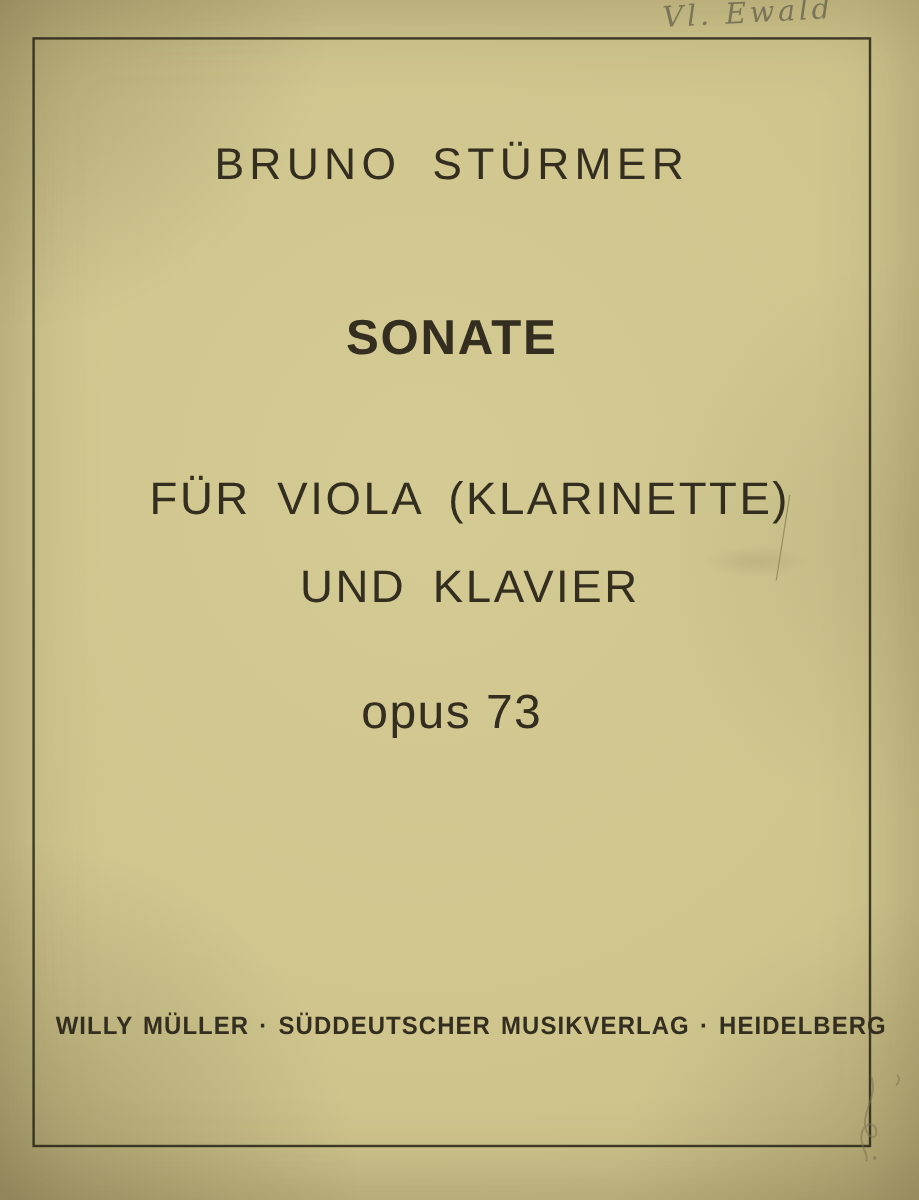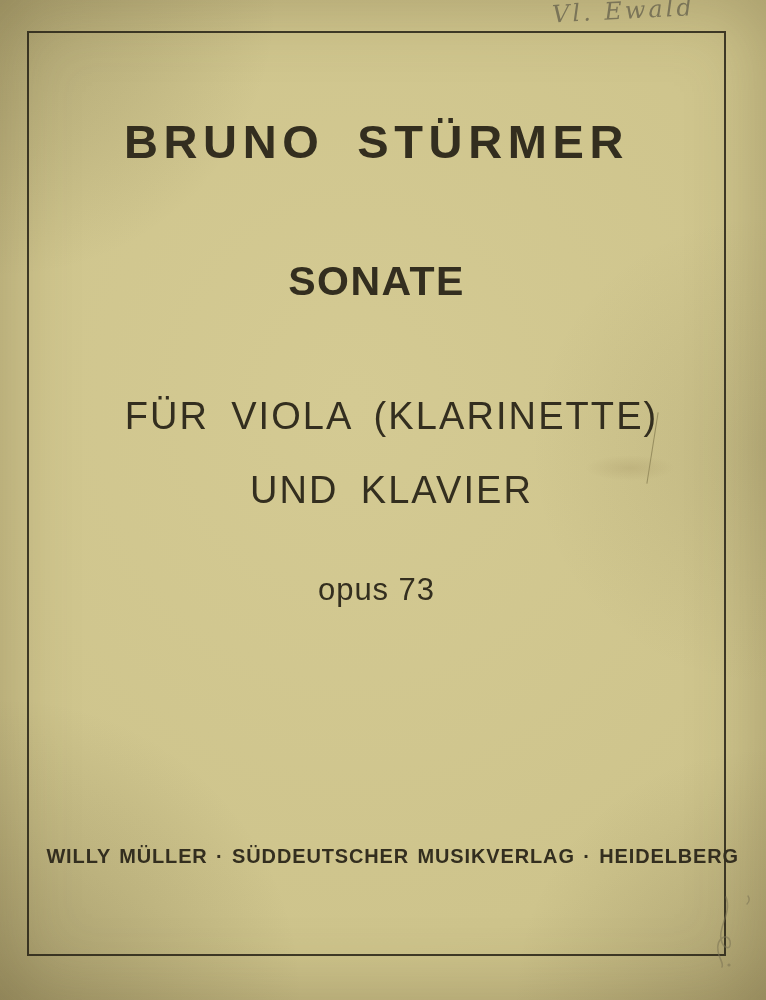--- a/index.html
+++ b/index.html
@@ -25,22 +25,22 @@
   .frame .line {
     position: absolute;
     left: 0; right: 0;
     text-align: center;
     color: #332e1f;
     line-height: 1;
     white-space: nowrap;
   }
   .composer {
     top: 85px;
-    font-size: 47px;
-    font-weight: 700;
+    font-size: 37px;
+    font-weight: 400;
     letter-spacing: 0.12em;
     word-spacing: 0.30em;
     color: #3a3423;
   }
   .title {
     top: 228px;
     font-size: 41px;
     font-weight: 700;
     letter-spacing: 0.035em;
     color: #322d1e;
@@ -50,21 +50,21 @@
   .subtitle1, .subtitle2 {
     font-size: 38px;
     font-weight: 400;
     letter-spacing: 0.055em;
     word-spacing: 0.25em;
     color: #453f2a;
     padding-left: 30px;
   }
   .opus {
     top: 541px;
-    font-size: 31px;
+    font-size: 40px;
     letter-spacing: 0.03em;
     color: #473f28;
   }
   .publisher {
     top: 812px;
     font-size: 21px;
     font-weight: 700;
     letter-spacing: 0.045em;
     word-spacing: 0.10em;
     color: #352f1f;

